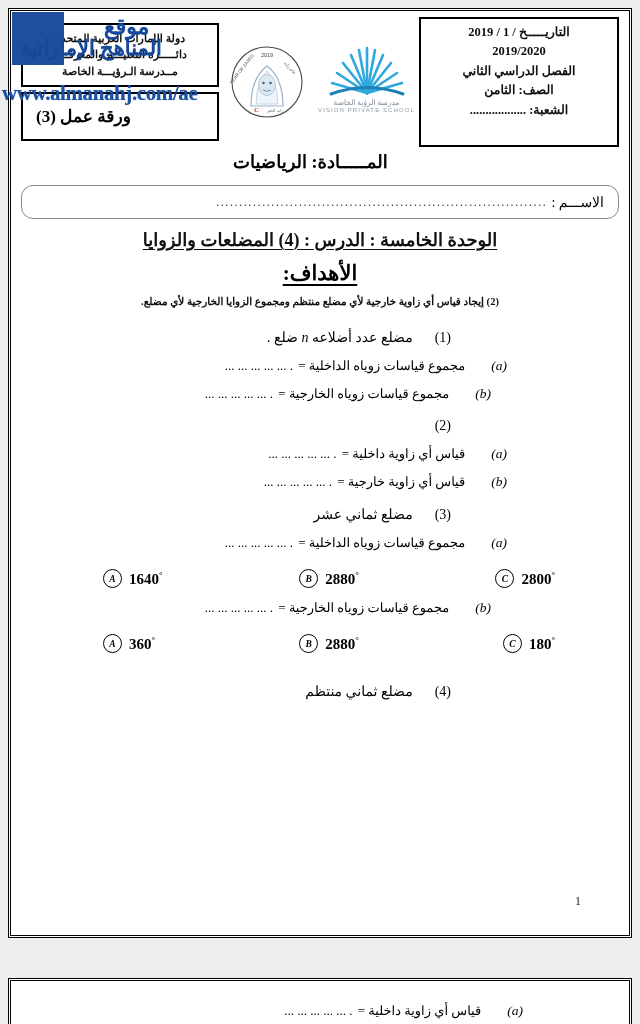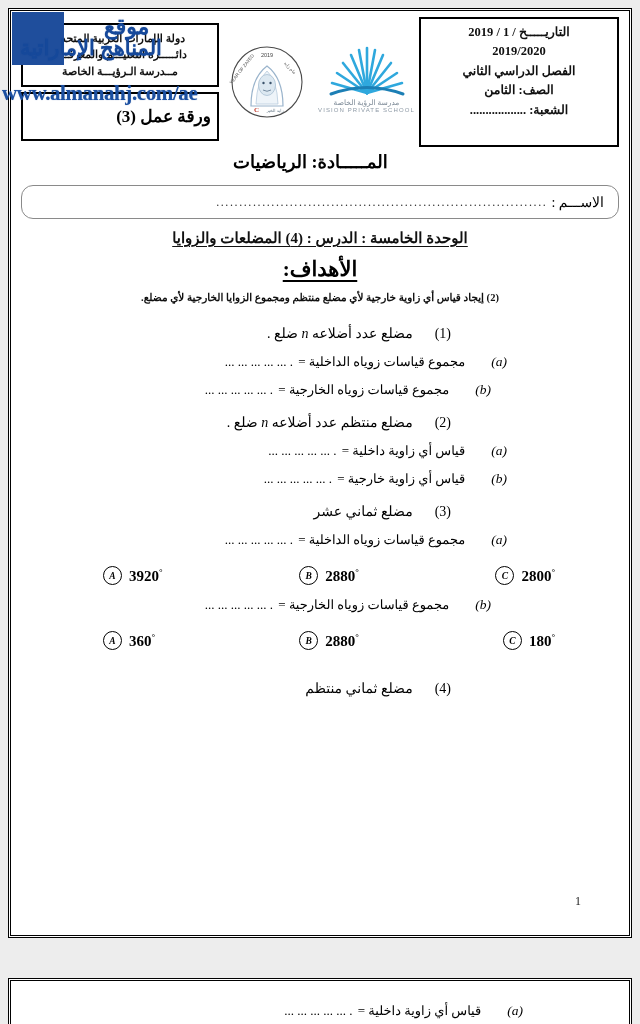--- a/index.html
+++ b/index.html
@@ -78,22 +78,22 @@
   .ministry-line {
     font-size: 11px;
     font-weight: bold;
     color: #111;
     letter-spacing: 0.2px;
     white-space: nowrap;
   }
 
   .worksheet-box {
     margin-top: 5px;
-    padding: 12px 6px;
-    text-align: right;
+    padding: 12px 13px;
+    text-align: left;
   }
   .worksheet-title {
     font-size: 17px;
     font-weight: bold;
     color: #000;
   }
 
   .date-box {
     border: 2px solid #000;
     padding: 4px 8px 6px 8px;
@@ -169,21 +169,21 @@
     overflow: hidden;
     white-space: nowrap;
     margin-right: 4px;
     direction: rtl;
   }
 
   
   .unit-line {
     margin-top: 10px;
     text-align: center;
-    font-size: 15px;
+    font-size: 18px;
     font-weight: bold;
     color: #111;
     text-decoration: underline;
     text-underline-offset: 3px;
   }
 
   
   .objectives {
     margin-top: 10px;
     text-align: center;
@@ -485,21 +485,20 @@
         <span class="sub-letter">(a)</span>
         <span class="sub-text"><span>مجموع قياسات زوياه الداخلية = </span><span class="sub-dots">. ... ... ... ... ...</span></span>
       </div>
       <div class="q-sub indent-more">
         <span class="sub-letter">(b)</span>
         <span class="sub-text"><span>مجموع قياسات زوياه الخارجية = </span><span class="sub-dots">. ... ... ... ... ...</span></span>
       </div>
 
       <div class="q-main">
         <span class="q-num">(2)</span>
-        <span class="q-text"><span>مضلع منتظم عدد أضلاعه </span><span class="mathvar">n</span><span> ضلع .</span></span>
       </div>
       <div class="q-sub">
         <span class="sub-letter">(a)</span>
         <span class="sub-text"><span>قياس أي زاوية داخلية = </span><span class="sub-dots">. ... ... ... ... ...</span></span>
       </div>
       <div class="q-sub">
         <span class="sub-letter">(b)</span>
         <span class="sub-text"><span>قياس أي زاوية خارجية = </span><span class="sub-dots">. ... ... ... ... ...</span></span>
       </div>
 
@@ -515,21 +514,21 @@
       <div class="choices-row">
         <div class="choice">
           <span class="choice-val"><span>2800</span><sup>°</sup></span>
           <span class="choice-circle">C</span>
         </div>
         <div class="choice">
           <span class="choice-val"><span>2880</span><sup>°</sup></span>
           <span class="choice-circle">B</span>
         </div>
         <div class="choice">
-          <span class="choice-val"><span>3920</span><sup>°</sup></span>
+          <span class="choice-val"><span>1640</span><sup>°</sup></span>
           <span class="choice-circle">A</span>
         </div>
       </div>
 
       <div class="q-sub indent-more">
         <span class="sub-letter">(b)</span>
         <span class="sub-text"><span>مجموع قياسات زوياه الخارجية = </span><span class="sub-dots">. ... ... ... ... ...</span></span>
       </div>
 
       <div class="choices-row">

